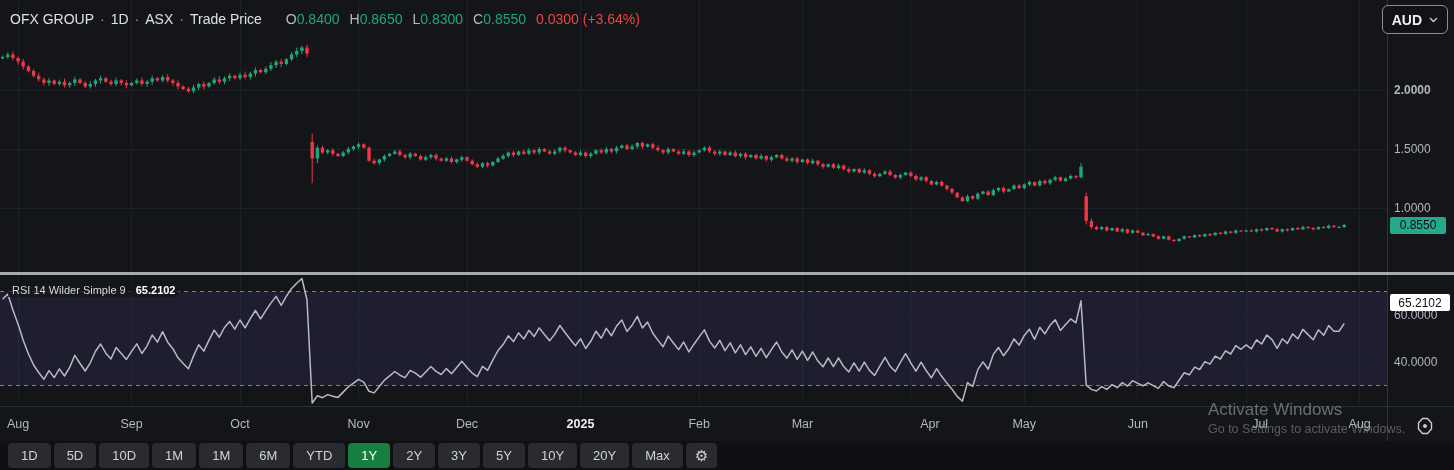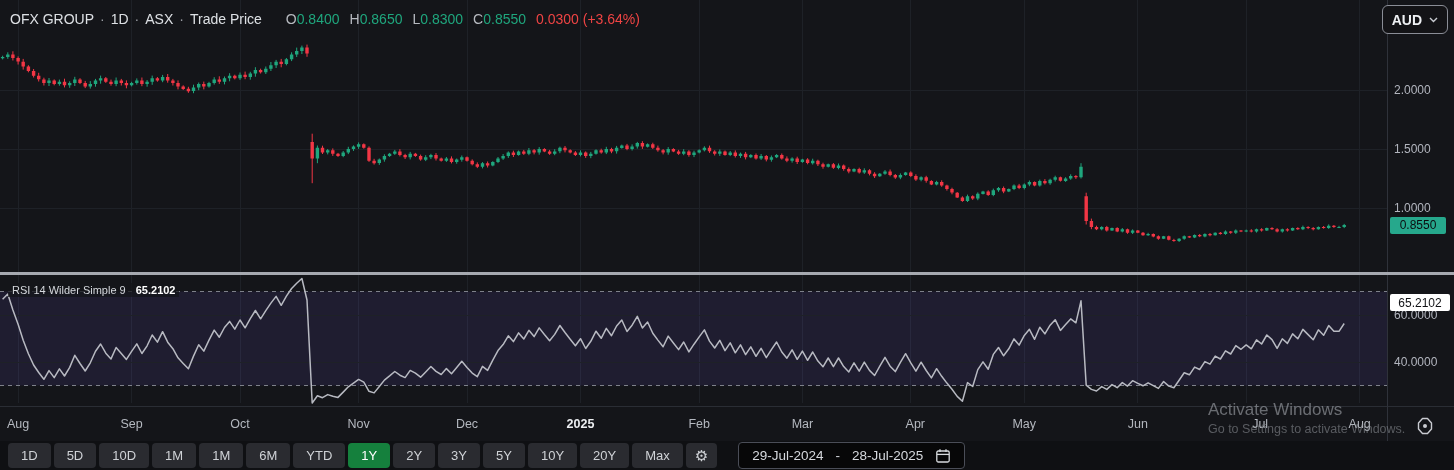--- a/index.html
+++ b/index.html
@@ -101,21 +101,21 @@
     <span>AUD</span>
     <svg width="9" height="6" viewBox="0 0 9 6">
       <polyline points="1,1 4.5,4.5 8,1" fill="none" stroke="#c9ccd2" stroke-width="1.4"></polyline>
     </svg>
   </div>
 
   <div id="pane-separator"></div>
   <div id="axis-border"></div>
 
   <div id="price-axis">
-      <div class="axis-label" style="top: 83px;">2.0000</div>
+      <div class="axis-label" style="top: 83px; font-weight: bold;">2.0000</div>
       <div class="axis-label" style="top: 142px;">1.5000</div>
       <div class="axis-label" style="top: 201px;">1.0000</div>
       <div class="axis-label" style="top: 308px;">60.0000</div>
       <div class="axis-label" style="top: 355px;">40.0000</div>
       <div class="price-badge" id="rsi-value-badge" style="top: 294.256px;">65.2102</div>
       <div class="price-badge" id="last-price-badge" style="top: 216.61px;">0.8550</div>
     </div>
 
   <div id="rsi-title"><span>RSI 14 Wilder Simple 9</span><b>65.2102</b></div>
 
@@ -125,21 +125,21 @@
       <circle cx="11" cy="11" r="2" fill="#c9cbd1"></circle>
     </svg>
   <div class="time-label" style="left: 18.08px;">Aug</div>
       <div class="time-label" style="left: 131.6px;">Sep</div>
       <div class="time-label" style="left: 239.96px;">Oct</div>
       <div class="time-label" style="left: 358.64px;">Nov</div>
       <div class="time-label" style="left: 467px;">Dec</div>
       <div class="time-label emph" style="left: 580.52px;">2025</div>
       <div class="time-label" style="left: 699.2px;">Feb</div>
       <div class="time-label" style="left: 802.4px;">Mar</div>
-      <div class="time-label" style="left: 903px; text-align: right;">Apr</div>
+      <div class="time-label" style="left: 930px;">Apr</div>
       <div class="time-label" style="left: 1024.28px;">May</div>
       <div class="time-label" style="left: 1137.8px;">Jun</div>
       <div class="time-label" style="left: 1246.16px; text-align: right;">Jul</div>
       <div class="time-label" style="left: 1359.68px;">Aug</div>
     </div>
 
   <div id="toolbar">
     <span id="range-buttons" style="display:flex;">
         <button class="tf-btn">1D</button>
         <button class="tf-btn">5D</button>
@@ -150,31 +150,20 @@
         <button class="tf-btn">YTD</button>
         <button class="tf-btn selected">1Y</button>
         <button class="tf-btn">2Y</button>
         <button class="tf-btn">3Y</button>
         <button class="tf-btn">5Y</button>
         <button class="tf-btn">10Y</button>
         <button class="tf-btn">20Y</button>
         <button class="tf-btn">Max</button>
       </span>
     <button class="tf-btn icon-btn"><span>⚙</span></button>
-    <div id="date-range-box">
-      <span>29-Jul-2024</span>
-      <span>-</span>
-      <span>28-Jul-2025</span>
-      <svg width="16" height="16" viewBox="0 0 16 16">
-        <rect x="1.8" y="3" width="12.4" height="11" rx="1.5" fill="none" stroke="#d7dade" stroke-width="1.3"></rect>
-        <line x1="1.8" y1="6.4" x2="14.2" y2="6.4" stroke="#d7dade" stroke-width="1.3"></line>
-        <line x1="5" y1="1.2" x2="5" y2="4" stroke="#d7dade" stroke-width="1.3"></line>
-        <line x1="11" y1="1.2" x2="11" y2="4" stroke="#d7dade" stroke-width="1.3"></line>
-      </svg>
-    </div>
   </div>
 
   <div id="watermark">
     <div class="w1">Activate Windows</div>
     <div class="w2">Go to Settings to activate Windows.</div>
   </div>
 
 </div>
 
 </body></html>

